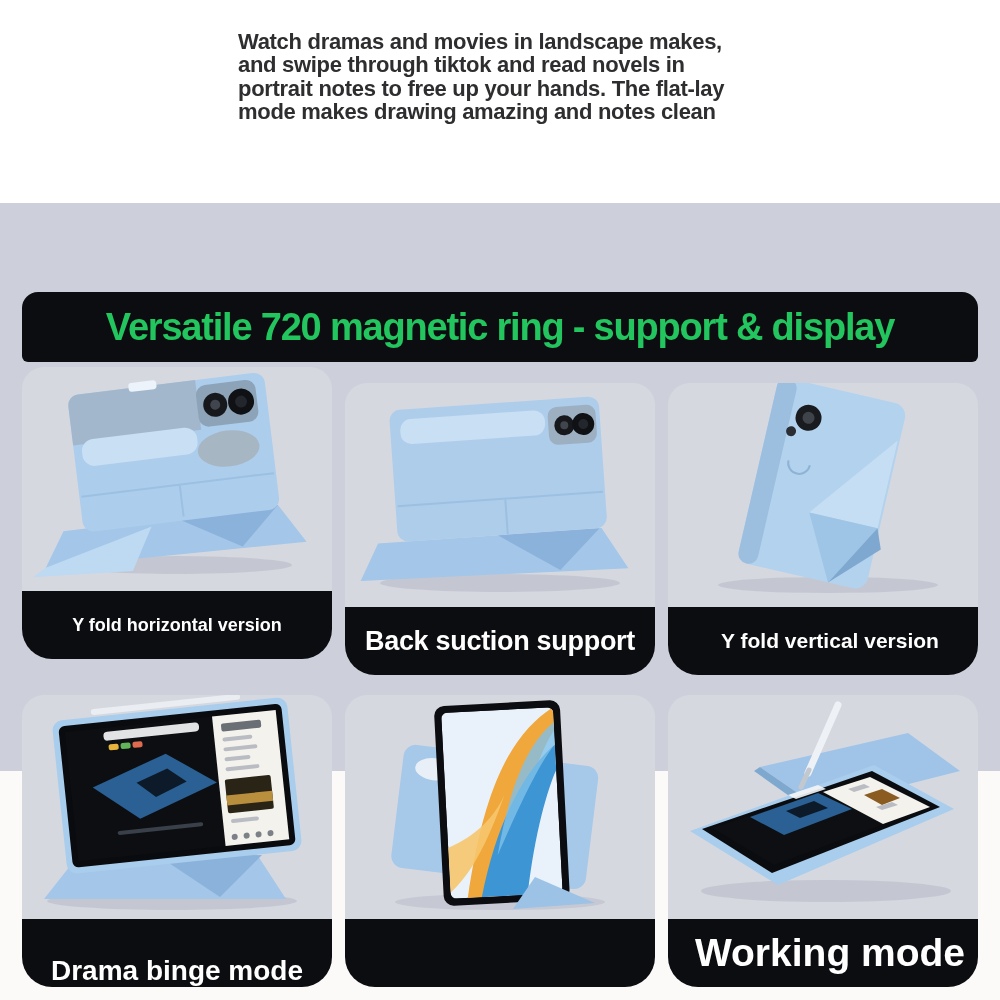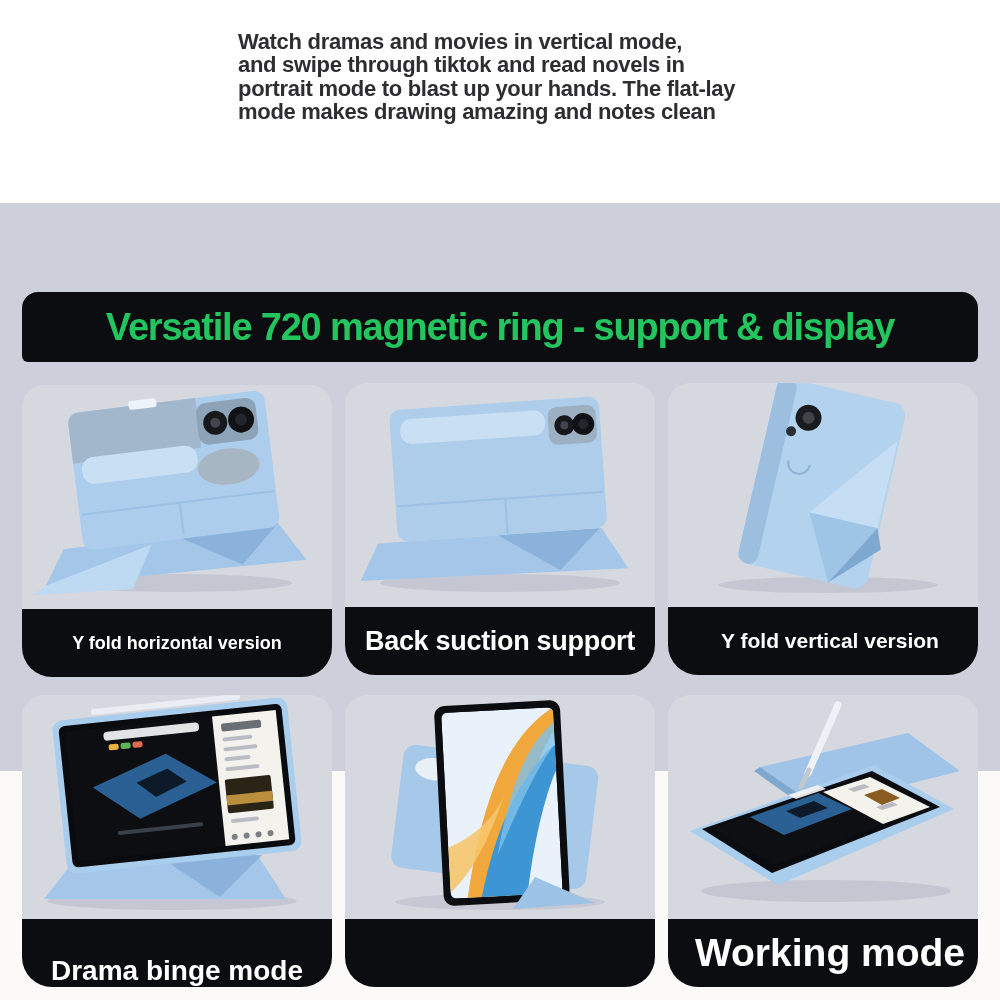--- a/index.html
+++ b/index.html
@@ -21,36 +21,36 @@
   .photo svg{display:block;width:310px;height:224px;}
   .plabel{width:310px;height:68px;background:#0c0d11;border-radius:0 0 30px 30px;
           display:flex;align-items:center;justify-content:center;color:#fff;font-weight:bold;}
   .plabel.size-s{font-size:18px;}
   .plabel.size-m{font-size:28px;align-items:flex-end;}
   .plabel.size-l{font-size:27px;letter-spacing:-0.3px;text-align:right;}
   .plabel.align-left{justify-content:center;padding-left:14px;box-sizing:border-box;}
   .plabel.size-ml{font-size:21px;}
   .plabel.size-xl{font-size:39px;}
 
-  #panel-1{left:22px;top:385px;}
+  #panel-1{left:22px;top:367px;}
   #panel-2{left:345px;top:383px;}
   #panel-3{left:668px;top:383px;}
   #panel-4{left:22px;top:695px;}
   #panel-5{left:345px;top:695px;}
   #panel-6{left:668px;top:695px;}
 </style>
 </head>
 <body>
 
 <div class="page">
 
   <div class="intro">
-    <span class="line">Watch dramas and movies in vertical mode,</span>
+    <span class="line">Watch dramas and movies in landscape makes,</span>
     <span class="line">and swipe through tiktok and read novels in</span>
-    <span class="line">portrait mode to blast up your hands. The flat-lay</span>
+    <span class="line">portrait notes to free up your hands. The flat-lay</span>
     <span class="line">mode makes drawing amazing and notes clean</span>
   </div>
 
   <div class="section-bg"></div>
   <div class="bottom-bg"></div>
 
   <div class="banner">
     <span class="banner-text">Versatile 720 magnetic ring - support &amp; display</span>
   </div>
 

